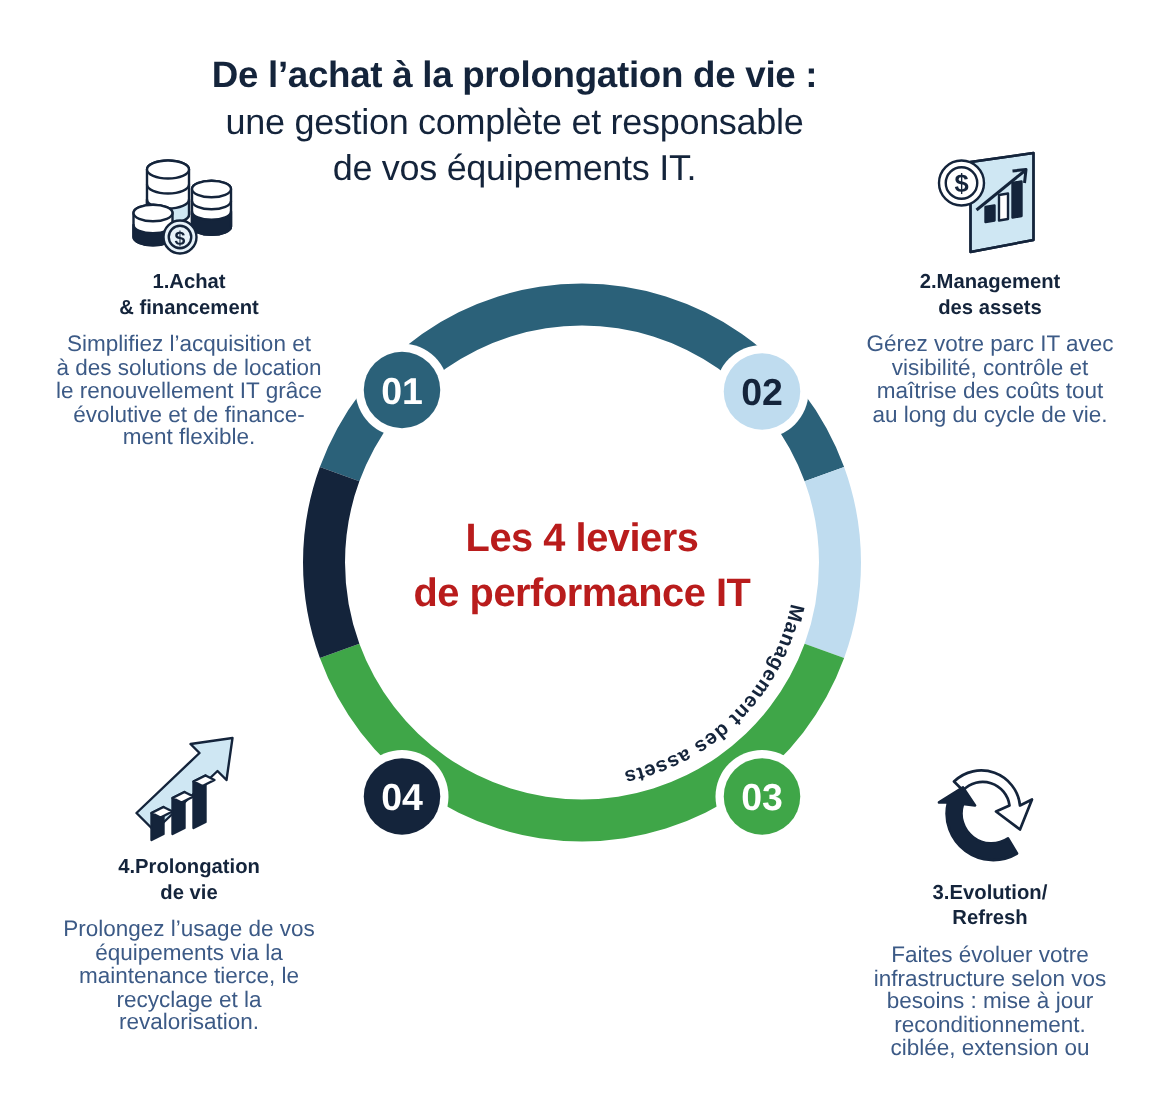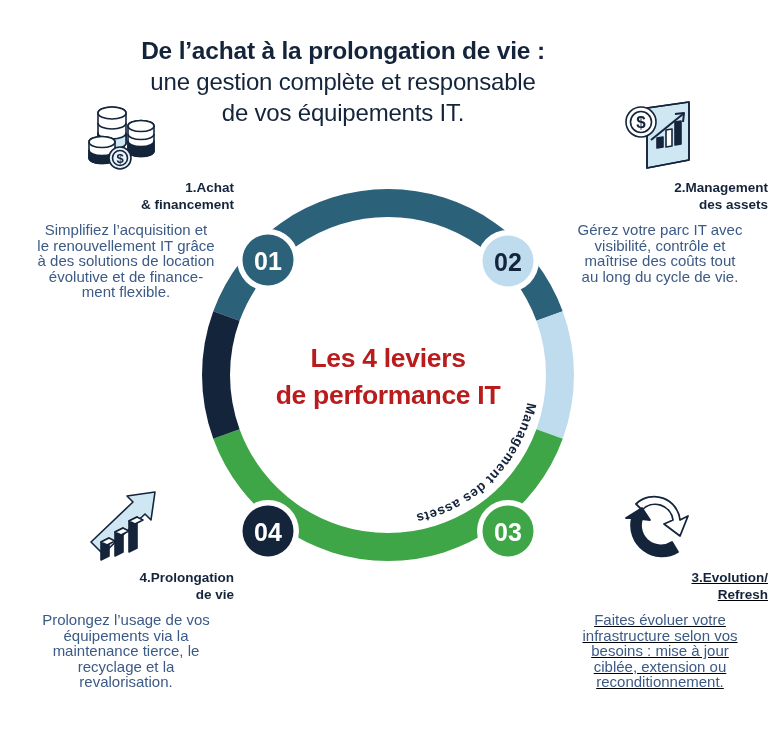--- a/index.html
+++ b/index.html
@@ -87,35 +87,34 @@
     display: flex;
     align-items: flex-end;
     justify-content: center;
   }
   .info-block .blk-title {
     color: #14243b;
     font-weight: bold;
     font-size: 13.5px;
     line-height: 17px;
     margin-top: 7px;
-    text-align: right;
   }
   .info-block .blk-title span { display: block; }
   .info-block .blk-desc {
     color: #3c5a86;
     font-size: 15px;
     line-height: 15.6px;
     margin-top: 9px;
   }
   .info-block .blk-desc span { display: block; }
 
   #block-1 { left: 18px;  top: 94px; }
   #block-2 { left: 552px; top: 94px; }
   #block-4 { left: 18px;  top: 484px; }
-  #block-3 { left: 552px; top: 484px; text-decoration: underline; }
+  #block-3 { left: 552px; top: 501px; }
 
   #block-1 .blk-desc, #block-4 .blk-desc { width: 216px; }
 </style>
 </head>
 <body>
 
 <div id="title-block">
   <span class="t-line t1">De l’achat à la prolongation de vie :</span>
   <span class="t-line t2">une gestion complète et responsable</span>
   <span class="t-line t3">de vos équipements IT.</span>
@@ -222,22 +221,22 @@
       </g>
       <text x="40" y="67" font-family="'Liberation Sans',sans-serif" font-size="13" font-weight="bold" fill="#14243b" text-anchor="middle">$</text>
     </svg>
   </div>
   <div class="blk-title">
     <span>1.Achat</span>
     <span>&amp; financement</span>
   </div>
   <div class="blk-desc">
     <span>Simplifiez l’acquisition et</span>
+    <span>à des solutions de location</span>
     <span>le renouvellement IT grâce</span>
-    <span>à des solutions de location</span>
     <span>évolutive et de finance-</span>
     <span>ment flexible.</span>
   </div>
 </div>
 
 <div class="info-block" id="block-2">
   <div class="icon-holder">
     <svg width="86" height="76" viewBox="0 0 86 76" xmlns="http://www.w3.org/2000/svg">
       <g stroke="#14243b" stroke-width="1.6" stroke-linejoin="round">
 
@@ -312,16 +311,16 @@
     </svg>
   </div>
   <div class="blk-title">
     <span>3.Evolution/</span>
     <span>Refresh</span>
   </div>
   <div class="blk-desc">
     <span>Faites évoluer votre</span>
     <span>infrastructure selon vos</span>
     <span>besoins : mise à jour</span>
+    <span>reconditionnement.</span>
     <span>ciblée, extension ou</span>
-    <span>reconditionnement.</span>
   </div>
 </div>
 
 </body></html>

